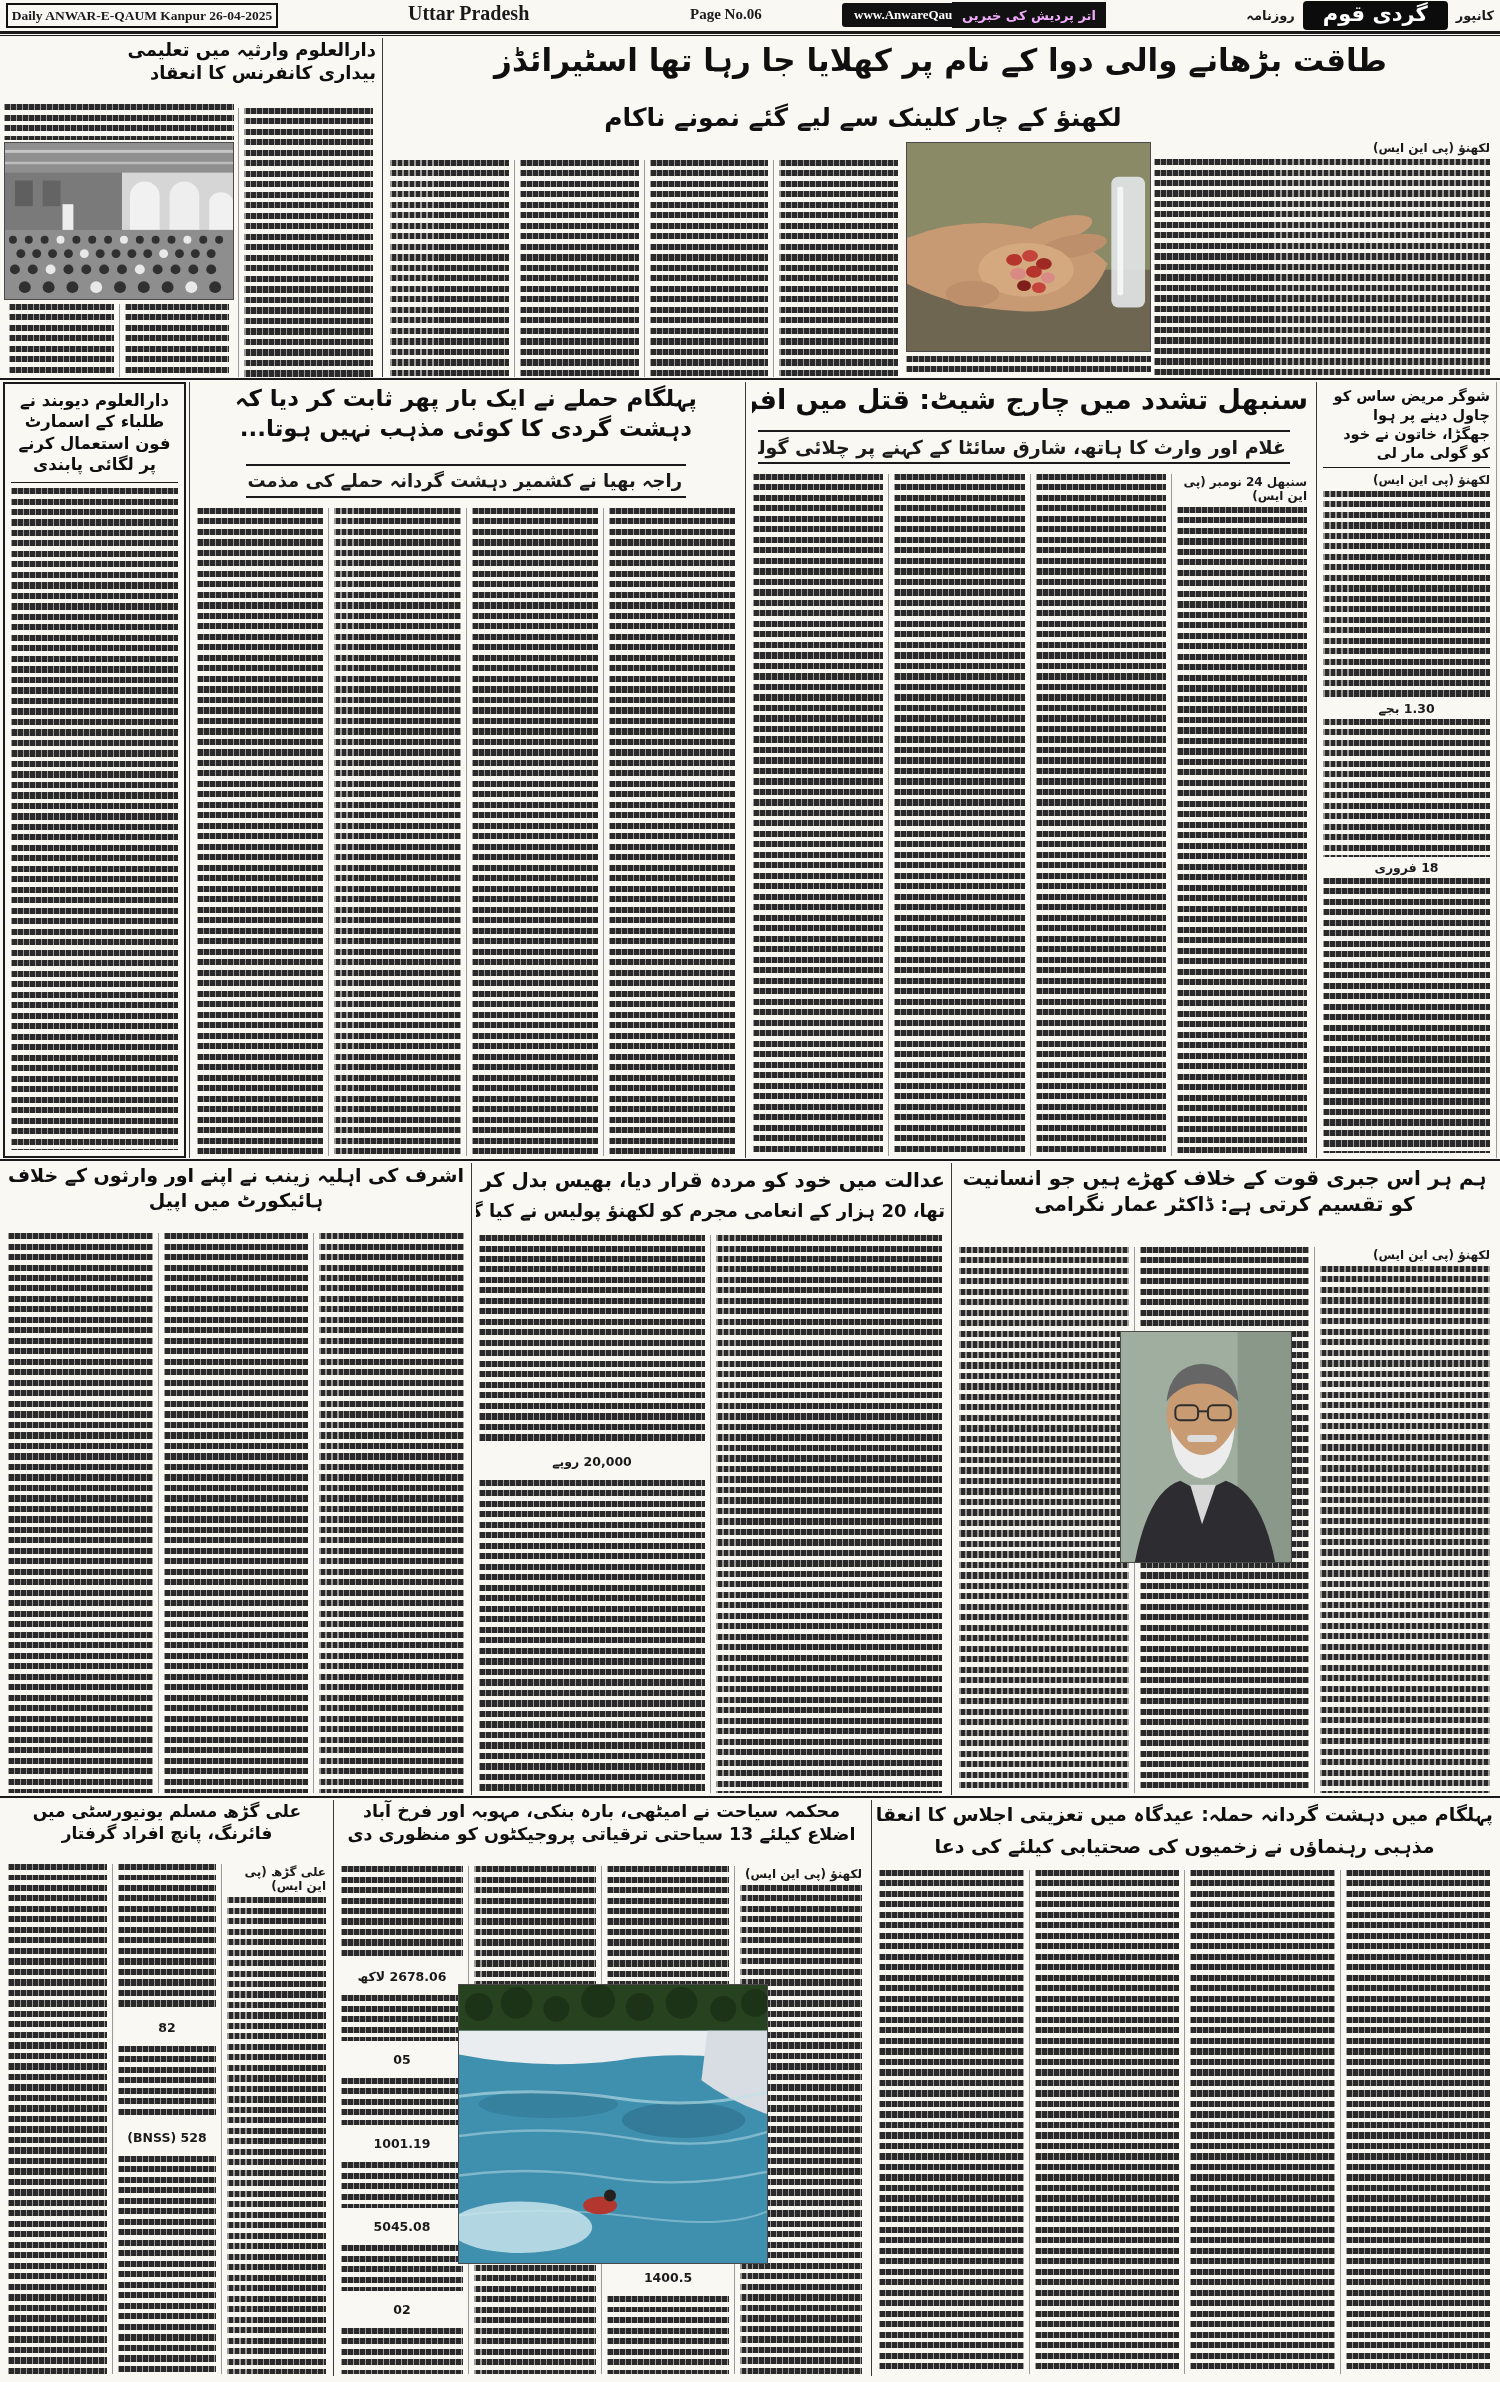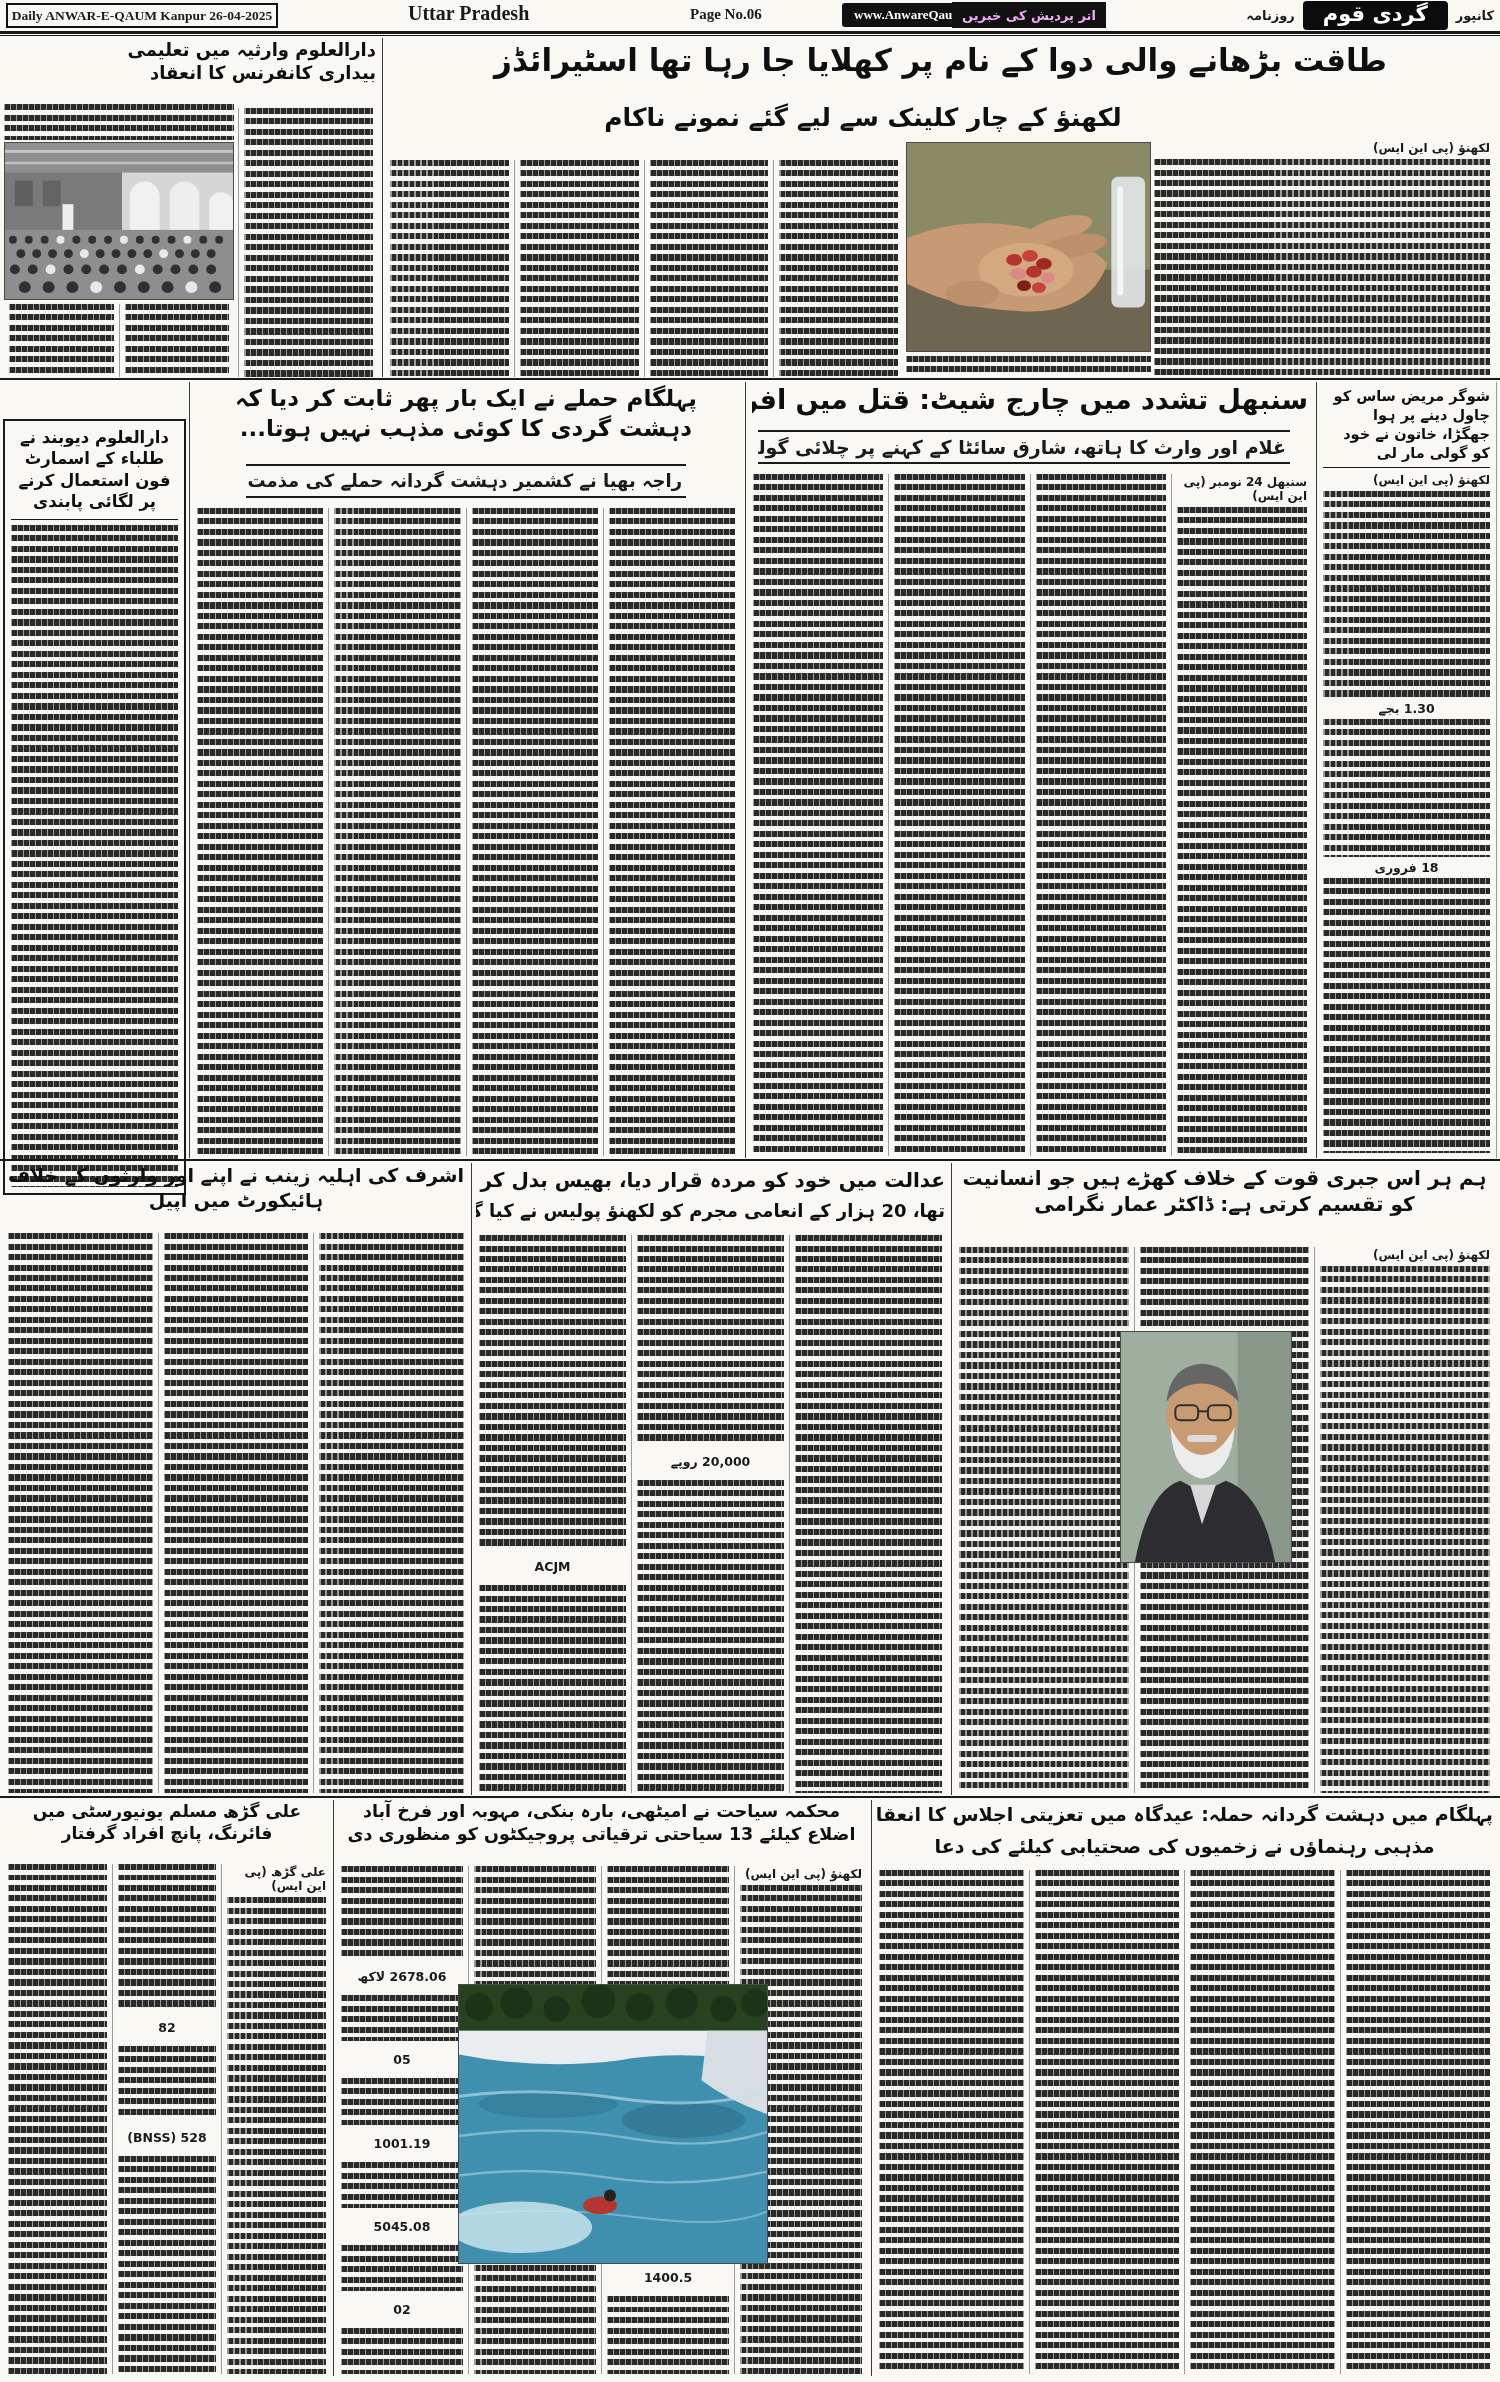--- a/index.html
+++ b/index.html
@@ -203,21 +203,21 @@
             </div>
         </div>
       </div>
     </div>
   </div>
 
   <div class="hrule" style="top:378px;height:2px;"></div>
 
   <div class="band" style="top:382px;height:776px;">
 
-    <div class="art" style="left:3px;width:183px;border:2px solid #1a1a1a;padding:6px 6px;display:flex;flex-direction:column;margin-top:37px;">
+    <div class="art" style="left:3px;width:183px;border:2px solid #1a1a1a;padding:6px 6px;display:flex;flex-direction:column;">
       <div class="headline center" style="font-size:16.5px;padding-bottom:6px;border-bottom:1.5px solid #1a1a1a;margin-bottom:5px;">دارالعلوم دیوبند نے طلباء کے اسمارٹ فون استعمال کرنے پر لگائی پابندی</div>
       <div class="ph grow"></div>
     </div>
 
     <div class="art vl" style="left:189px;width:553px;">
       <div class="headline center abs" style="left:6px;right:6px;top:2px;height:74px;font-size:23px;">پہلگام حملے نے ایک بار پھر ثابت کر دیا کہ دہشت گردی کا کوئی مذہب نہیں ہوتا...</div>
       <div class="kicker nowrap abs" style="left:56px;width:440px;top:82px;height:34px;font-size:18px;">راجہ بھیا نے کشمیر دہشت گردانہ حملے کی مذمت کی</div>
       <div class="abs" style="left:2px;right:2px;top:126px;bottom:2px;">
         <div class="cols">
           <div class="col">
@@ -295,25 +295,20 @@
       <div class="headline center nowrap abs" style="left:4px;right:4px;top:36px;height:28px;font-size:18px;">تھا، 20 ہزار کے انعامی مجرم کو لکھنؤ پولیس نے کیا گرفتار</div>
       <div class="abs" style="left:2px;right:2px;top:72px;bottom:2px;">
         <div class="cols">
           <div class="col">
               <div class="ph grow"></div>
             </div>
           <div class="col">
             <div class="ph" style="flex:2;"></div>
             <div class="fig">20,000 روپے</div>
             <div class="ph" style="flex:3;"></div>
-          </div>
-          <div class="col">
-            <div class="ph" style="flex:3;"></div>
-            <div class="fig">ACJM</div>
-            <div class="ph" style="flex:2;"></div>
           </div>
         </div>
       </div>
     </div>
 
     <div class="art vl" style="left:951px;width:546px;">
       <div class="headline center abs" style="left:4px;right:4px;top:2px;height:76px;font-size:20px;">ہم ہر اس جبری قوت کے خلاف کھڑے ہیں جو انسانیت کو تقسیم کرتی ہے: ڈاکٹر عمار نگرامی</div>
       <div class="abs" style="left:2px;right:2px;top:84px;bottom:2px;">
         <div class="cols">
           <div class="col">

